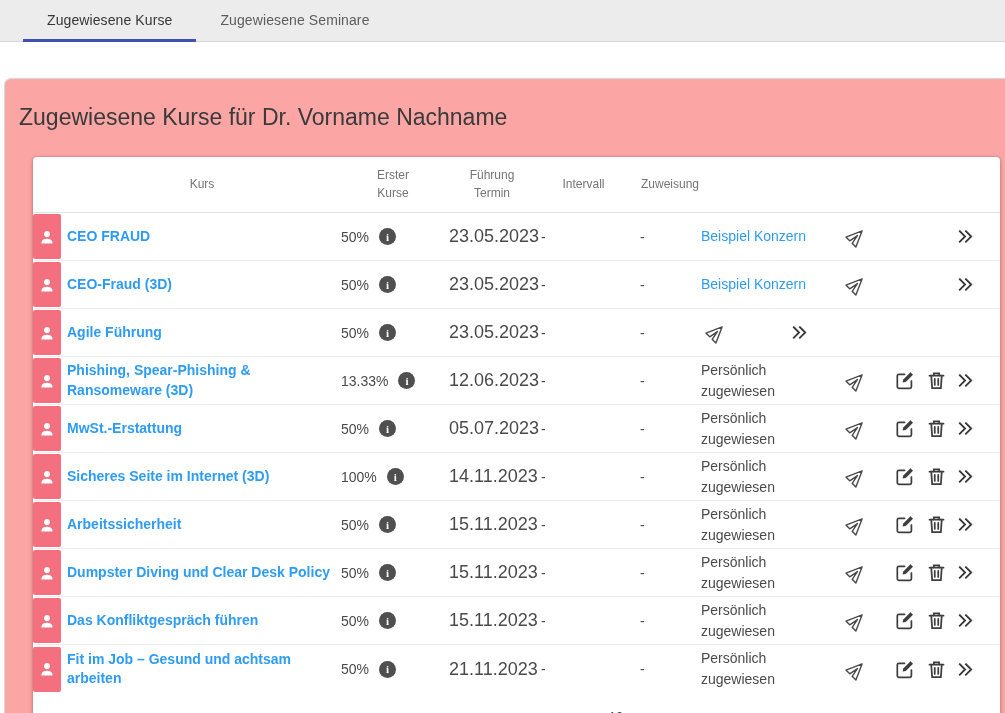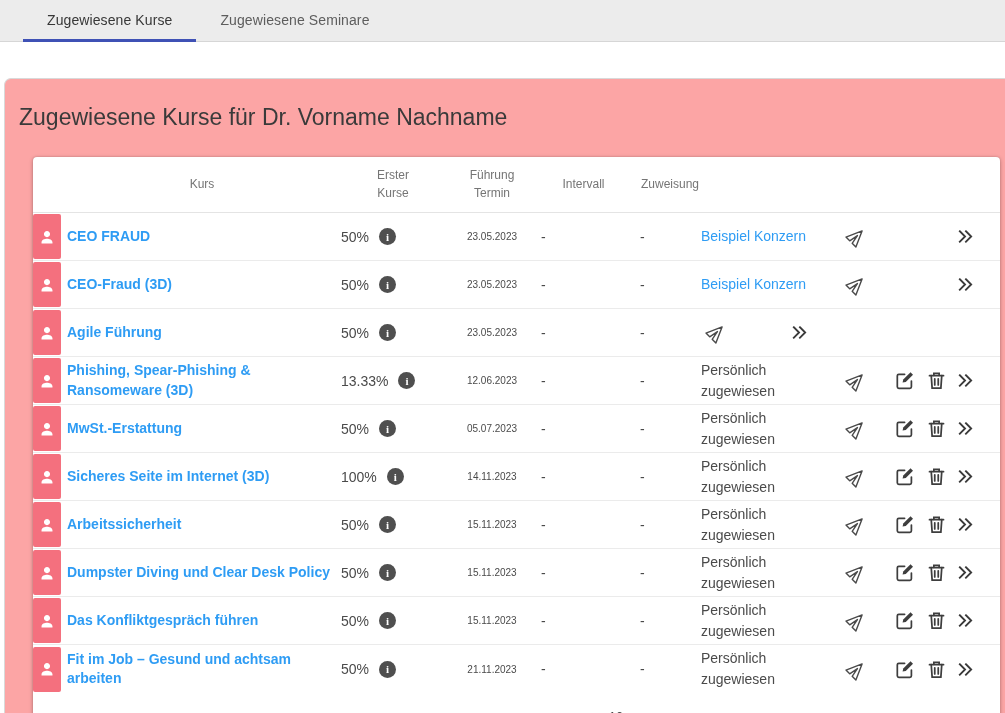--- a/index.html
+++ b/index.html
@@ -36,21 +36,21 @@
   .row:last-child { border-bottom:none; }
   .avatar { width:28px; height:45px; background:#f4707e; border-radius:2px;
     display:flex; align-items:center; justify-content:center; }
   .kurs { padding:0 6px; }
   .kurs a { color:#2e9cf4; font-size:14px; font-weight:700; text-decoration:none;
     line-height:1.38; display:inline-block; }
   .pct { display:flex; align-items:center; padding-left:4px; font-size:14px; color:#4a4a4a; }
   .info { width:17px; height:17px; border-radius:50%; background:#4f4f4f; color:#fff;
     font-size:11px; font-weight:700; display:flex; align-items:center; justify-content:center;
     margin-left:10px; cursor:pointer; font-family:"Liberation Serif", serif; }
-  .date { text-align:center; font-size:10px; color:#4a4a4a; }
+  .date { text-align:center; font-size:18px; color:#4a4a4a; }
   .dash1 { padding-left:6px; font-size:14px; color:#4a4a4a; }
   .dash2 { padding-left:8px; font-size:14px; color:#4a4a4a; }
   .zw { padding-left:9px; font-size:14px; line-height:1.5; }
   .zw a { color:#2e9cf4; text-decoration:none; }
   .zw .zw-t { color:#4a4a4a; display:inline-block; max-width:90px; }
 
   .actions { display:flex; align-items:center; padding-left:14px; padding-right:24px; height:100%; }
   .icon-btn { background:none; border:0; padding:0; cursor:pointer; display:flex; align-items:center; }
   .send { margin-right:auto; }
   .send svg { transform:rotate(-45deg); }

